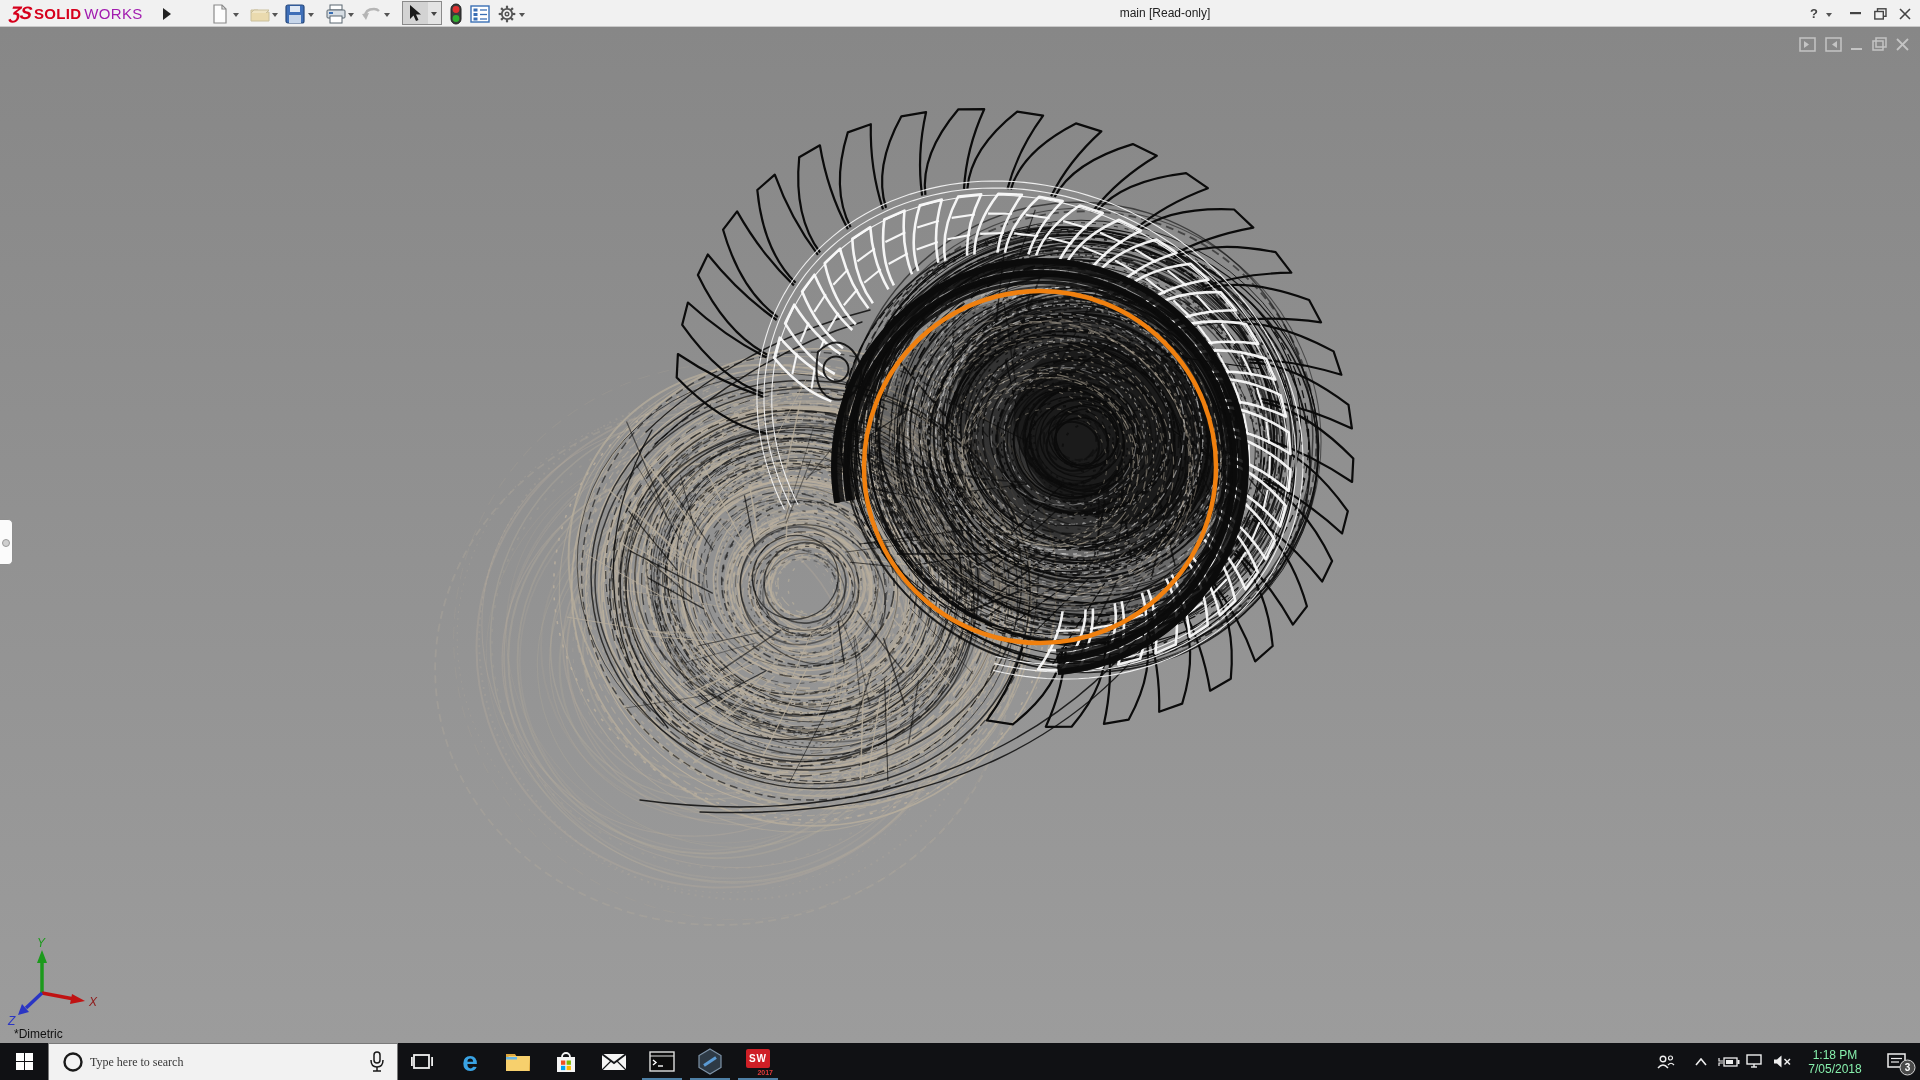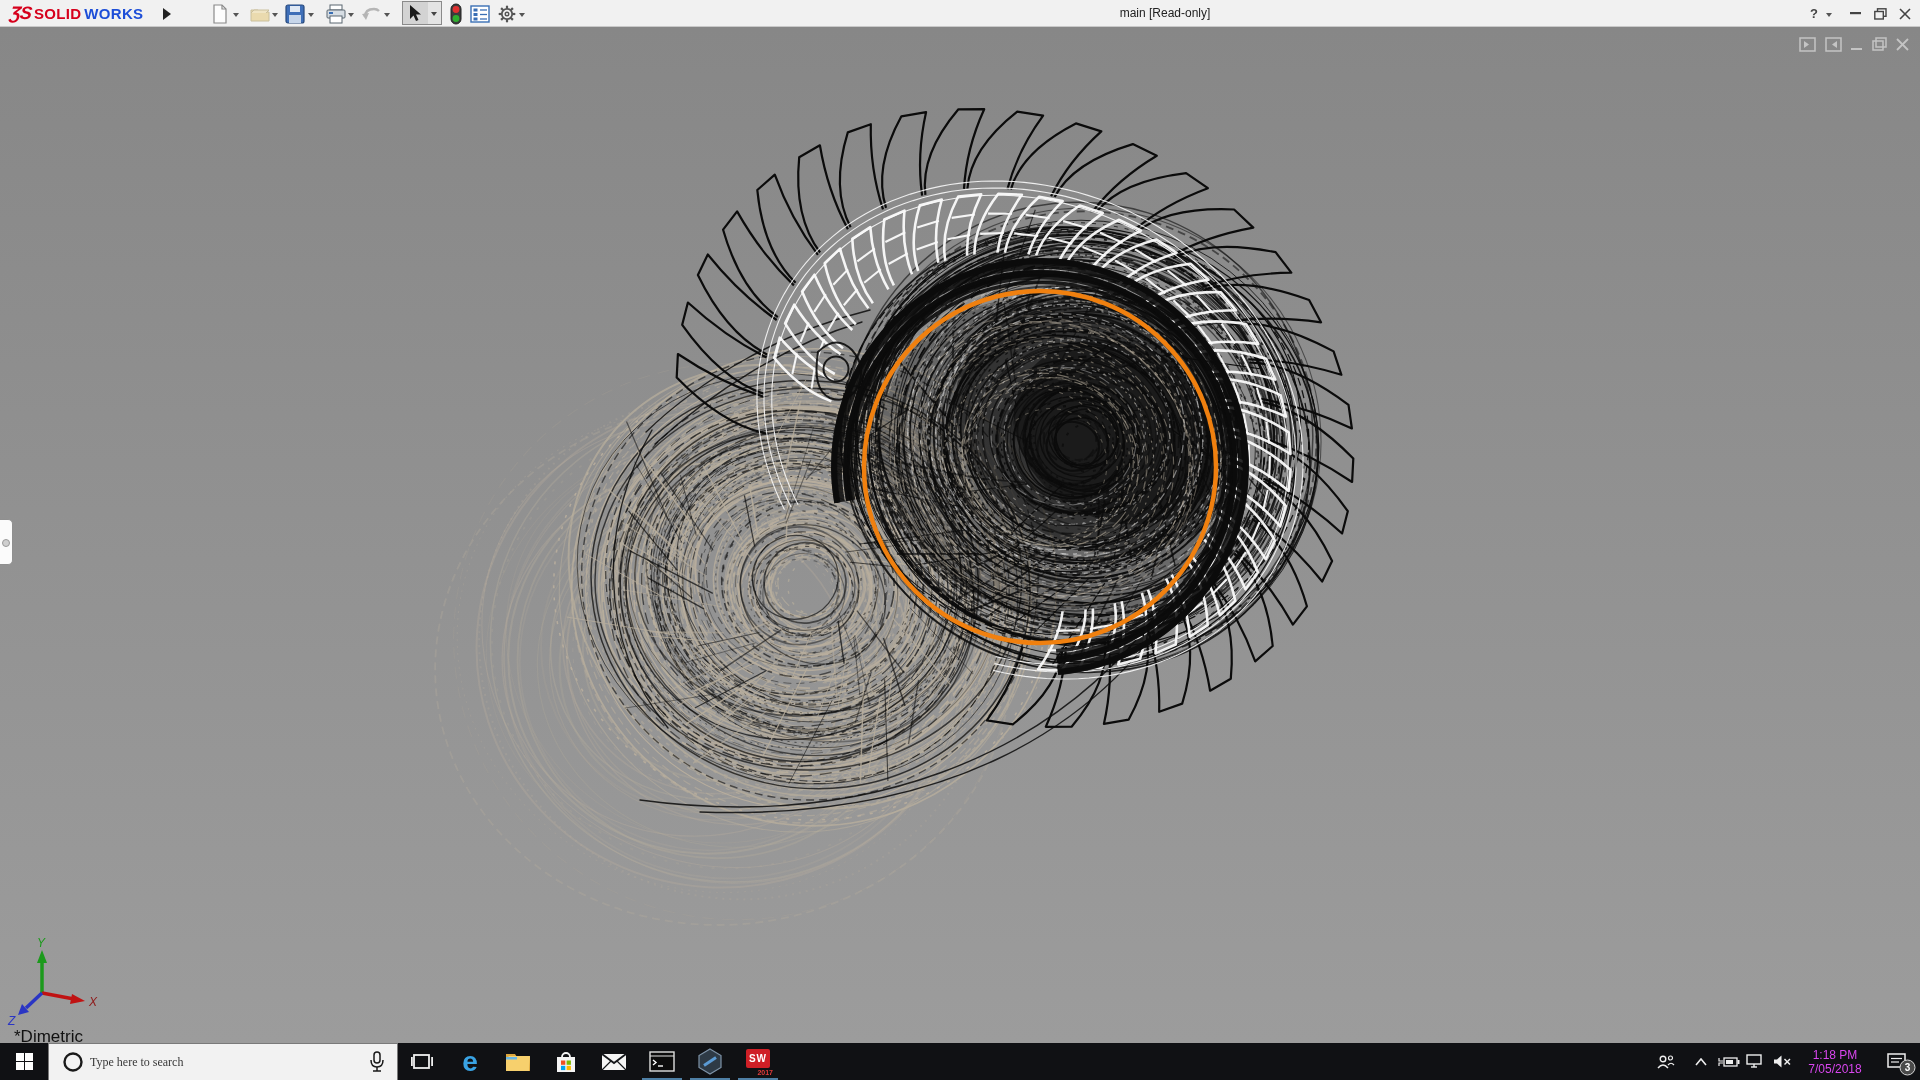--- a/index.html
+++ b/index.html
@@ -2,57 +2,57 @@
 <html><head>
 <meta charset="utf-8">
 <style>
   *{margin:0;padding:0;box-sizing:border-box}
   html,body{width:1920px;height:1080px;overflow:hidden;font-family:"Liberation Sans",sans-serif;background:#9a9a9a;position:relative}
   
   .titlebar{position:absolute;left:0;top:0;width:1920px;height:27px;background:#f1f1f1;border-bottom:1px solid #c9c9c9;z-index:30}
   .brand{position:absolute;left:10px;top:0;height:27px;display:flex;align-items:center;gap:3px}
   .brand .mark{font-size:18px;font-weight:bold;font-style:italic;color:#d6001c;letter-spacing:-1px;transform:skewX(-8deg)}
   .brand .solid{font-size:15px;font-weight:bold;color:#d6001c;letter-spacing:.3px}
-  .brand .works{font-size:15px;font-weight:700;color:#1d4ed8;letter-spacing:.3px}
+  .brand .works{font-size:15px;font-weight:400;color:#a21caf;letter-spacing:.3px}
   .flyout{position:absolute;left:160px;top:6px;width:14px;height:16px;cursor:pointer}
   .flyout:before{content:"";position:absolute;left:3px;top:2px;border-left:8px solid #222;border-top:6px solid transparent;border-bottom:6px solid transparent}
   .tb{position:absolute;top:3px;width:22px;height:21px;display:flex;align-items:center;justify-content:center}
   .caret{position:absolute;top:10px;width:10px;height:8px}
   .caret:before{content:"";position:absolute;left:2px;top:3px;border-top:4px solid #555;border-left:3.5px solid transparent;border-right:3.5px solid transparent}
   .selbox{position:absolute;left:402px;top:1px;width:27px;height:24px;background:#d3d3d3;border:1px solid #8a8a8a;display:flex;align-items:center;justify-content:center}
   .selcaret{position:absolute;left:428px;top:1px;width:14px;height:24px;background:#e4e4e4;border:1px solid #8a8a8a;border-left:none}
   .selcaret:before{content:"";position:absolute;left:3px;top:10px;border-top:4px solid #444;border-left:3.5px solid transparent;border-right:3.5px solid transparent}
   .wintitle{position:absolute;left:1060px;top:0;width:210px;height:27px;line-height:27px;text-align:center;font-size:12px;color:#222}
   .winbtn{position:absolute;top:0;height:27px;width:24px;display:flex;align-items:center;justify-content:center;color:#444;font-size:13px;font-weight:bold}
   
   .viewport{position:absolute;left:0;top:27px;width:1920px;height:1016px;background:linear-gradient(#878787,#9c9c9c);overflow:hidden}
   .viewport svg.engine{position:absolute;left:0;top:0}
   .fm-tab{position:absolute;left:0;top:492px;width:13px;height:46px;background:#fbfbfb;border:1px solid #8f8f8f;border-left:none;border-radius:0 5px 5px 0}
   .fm-tab i{position:absolute;left:2px;top:19px;width:8px;height:8px;border:1px solid #9a9a9a;background:#cfcfcf;border-radius:50%}
   .ghostbtns{position:absolute;right:10px;top:10px;display:flex;gap:9px;align-items:center}
-  .viewlabel{position:absolute;left:14px;top:1000px;font-size:17px;color:#111}
+  .viewlabel{position:absolute;left:14px;top:1000px;font-size:12px;color:#111}
   .triad{position:absolute;left:6px;top:908px}
   
   .taskbar{position:absolute;left:0;top:1043px;width:1920px;height:37px;background:#101114;z-index:40;display:flex;align-items:stretch}
   .startbtn{width:48px;display:flex;align-items:center;justify-content:center}
   .searchbox{width:350px;background:#f2f2f2;display:flex;align-items:center;border:1px solid #7a7a7a;border-bottom:none}
   .searchbox input{flex:1;border:none;outline:none;background:transparent;font-size:12px;color:#4d7c0f;font-family:Liberation Serif, serif;padding:0 6px}
   .searchbox input::placeholder{color:#1f1f1f;opacity:.9}
   .sb-circle{margin-left:13px}
   .sb-mic{margin-right:12px}
   .appicons{display:flex}
   .appbtn{width:48px;position:relative;display:flex;align-items:center;justify-content:center}
   .appbtn .run{position:absolute;left:4px;bottom:0;width:40px;height:2px;background:#4e7fa5}
   .edge-e{font-size:28px;font-weight:bold;color:#39a3e4;line-height:1}
   .swcube{position:relative;width:26px;height:26px}
   .swcube .face{position:absolute;left:1px;top:0;width:24px;height:19px;background:#cf1f26;border-radius:2px;color:#fff;font-weight:bold;font-size:10px;letter-spacing:1px;display:flex;align-items:center;justify-content:center}
   .swcube .year{position:absolute;right:-2px;bottom:-1px;font-size:7px;font-weight:bold;color:#e23b3b}
   .tray{margin-left:auto;display:flex;align-items:center;color:#eee}
   .trayicon{display:flex;align-items:center;justify-content:center;height:37px}
-  .clock{width:78px;text-align:center;font-size:12px;line-height:14px;color:#d946ef}
+  .clock{width:78px;text-align:center;font-size:12px;line-height:14px;color:#86efac}
   svg{display:block}
 </style>
 </head>
 <body>
 
 <div class="titlebar">
   <div class="brand">
     <span class="mark">ƷS</span>
     <span class="solid">SOLID</span>
       <span class="works">WORKS</span>

